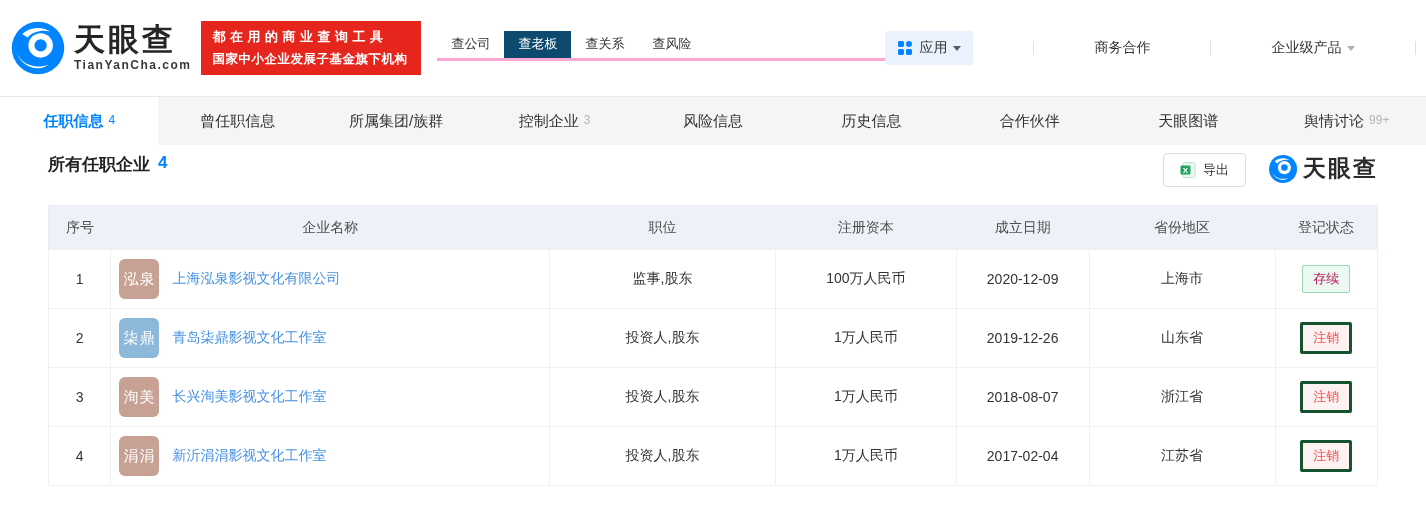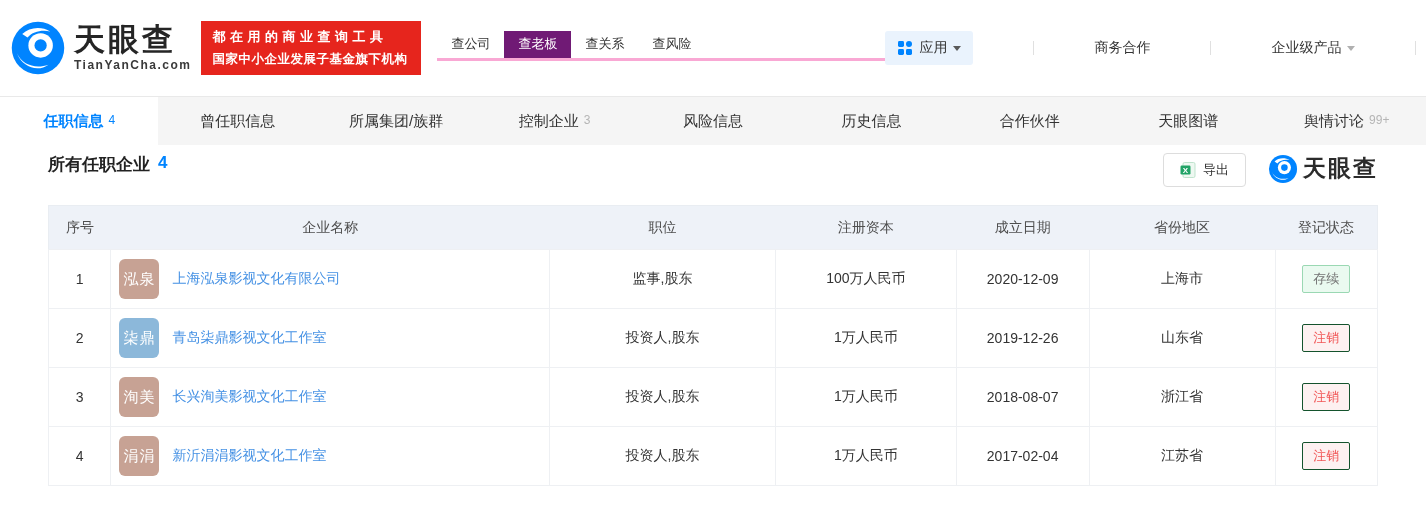--- a/index.html
+++ b/index.html
@@ -14,21 +14,21 @@
   .logo-title { font-size:31px; font-weight:bold; color:#252525; letter-spacing:3px; line-height:1; }
   .logo-sub { font-size:12px; font-weight:bold; color:#3a3a3a; letter-spacing:1.5px; margin-top:3px; }
   .banner { margin-left:10px; width:220px; height:54px; background:#e6251d; color:#fff;
     display:flex; flex-direction:column; justify-content:center; padding:0 11px; flex-shrink:0; }
   .banner-line1 { font-size:13px; font-weight:bold; letter-spacing:4.5px; white-space:nowrap; }
   .banner-line2 { font-size:12.5px; font-weight:bold; letter-spacing:0.5px; margin-top:5px; white-space:nowrap; }
 
   .search-block { margin-left:16px; width:448px; flex-shrink:0; align-self:center; margin-top:-4px; }
   .search-tabs { display:flex; align-items:flex-end; border-bottom:3px solid #f9a8d4; }
   .search-tab { font-size:13px; color:#333; padding:4px 14px 5px; cursor:pointer; }
-  .search-tab.active { background:#701a75; color:#fff; }
+  .search-tab.active { background:#0c4a6e; color:#fff; }
   .search-bar { display:flex; height:34px; }
   .search-input-wrap { position:relative; flex:1; }
   .search-input { width:100%; height:34px; border:1px solid #d4d4d4; border-right:none; padding:0 34px 0 10px;
     font-size:14px; color:#333; outline:none; font-family:inherit; }
   .clear-icon { position:absolute; right:10px; top:9px; width:16px; height:16px; border-radius:50%;
     background:#ccc; cursor:pointer; }
   .clear-icon:before, .clear-icon:after { content:""; position:absolute; left:7px; top:4px; width:2px; height:8px; background:#fff; }
   .clear-icon:before { transform:rotate(45deg); } .clear-icon:after { transform:rotate(-45deg); }
   .search-btn { width:82px; background:#0084ff; color:#fff; border:none; font-size:14px; cursor:pointer; font-family:inherit; }
 
@@ -68,22 +68,22 @@
   table { width:100%; border-collapse:collapse; table-layout:fixed; }
   thead th { background:#eef2f8; height:44px; font-weight:normal; font-size:14px; color:#4e4e4e; }
   tbody td { border:1px solid #eef0f3; height:59px; text-align:center; font-size:14px; color:#333; background:#fff; }
   table { border:1px solid #e9edf2; }
   .company-cell { text-align:left; }
   .company-inner { display:flex; align-items:center; padding-left:8px; }
   .avatar { width:40px; height:40px; border-radius:6px; color:#fff; font-size:15px; display:flex;
     align-items:center; justify-content:center; flex-shrink:0; letter-spacing:1px; }
   .company-link { margin-left:13px; color:#4591e4; text-decoration:none; font-size:14px; cursor:pointer; }
   .status-badge { display:inline-block; font-size:13px; padding:4px 10px; border-radius:2px; }
-  .status-badge[data-status="active"] { color:#737373; background:#eafaf0; border:1px solid #9ad8b3; }
-  .status-badge[data-status="cancelled"] { color:#f15555; background:#fdf1f1; border:1px solid #14532d; }
+  .status-badge[data-status="active"] { color:#be185d; background:#eafaf0; border:1px solid #9ad8b3; }
+  .status-badge[data-status="cancelled"] { color:#f15555; background:#fdf1f1; border:3px solid #14532d; }
 </style>
 </head>
 <body>
 
 <div class="header">
   <div class="logo-block">
     <svg class="logo-swirl" viewBox="0 0 64 64">
       <circle cx="32" cy="32" r="30" fill="#0084ff"></circle>
       <circle cx="35" cy="29" r="14" fill="#ffffff"></circle>
       <circle cx="35" cy="29" r="7" fill="#0084ff"></circle>

